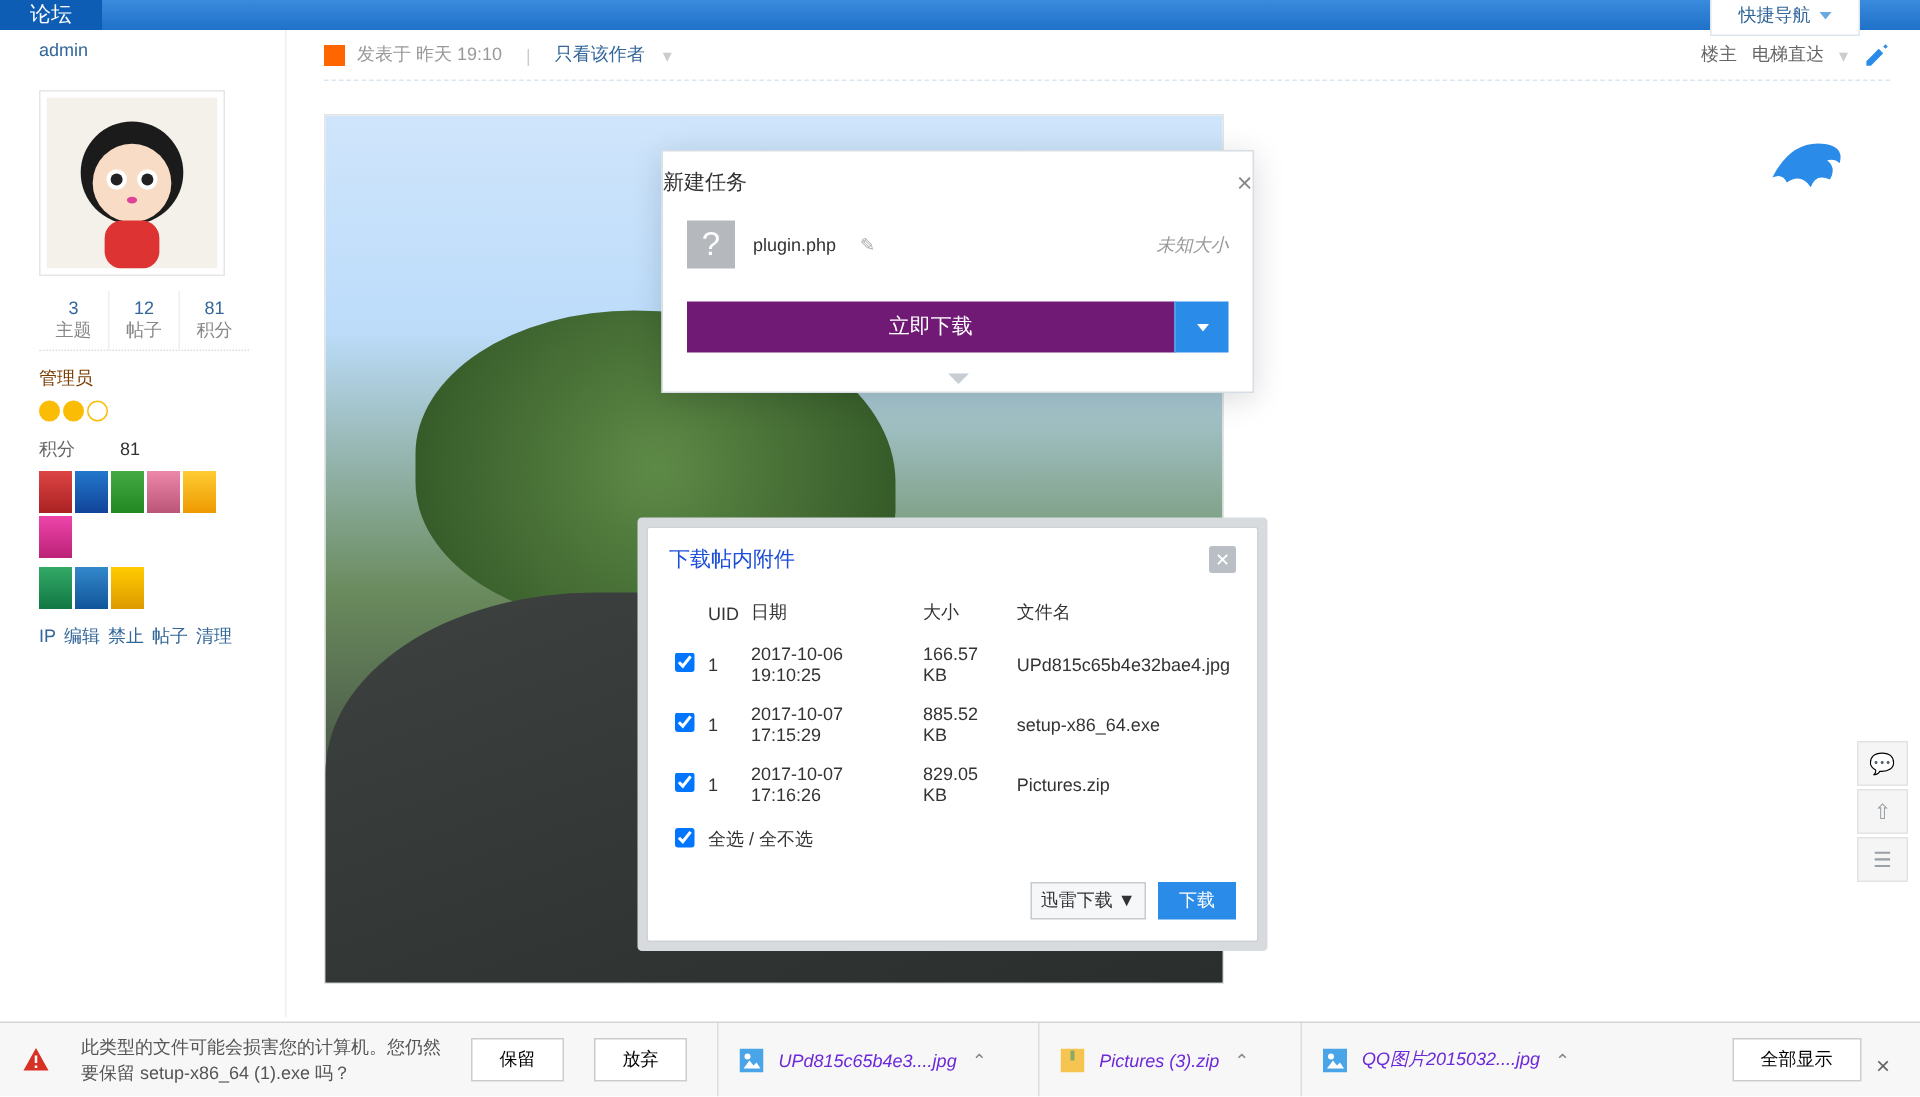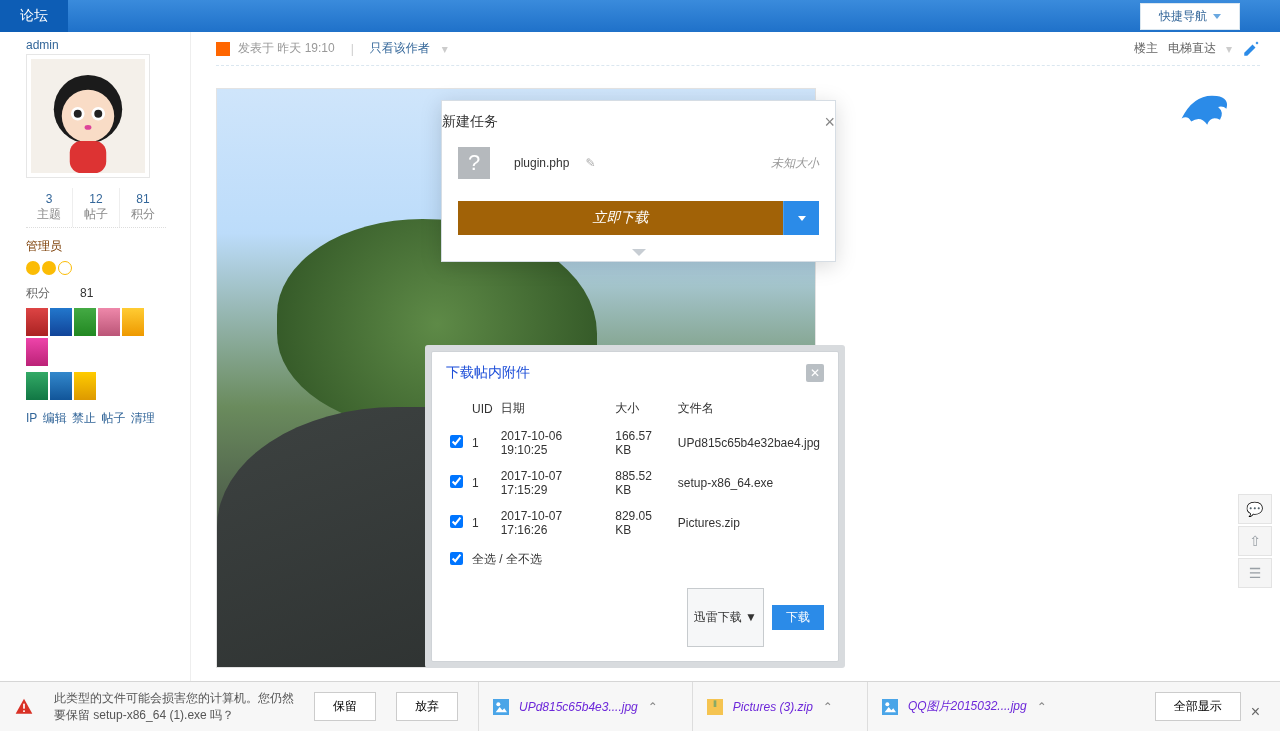--- a/index.html
+++ b/index.html
@@ -1,28 +1,28 @@
 <!DOCTYPE html>
 <html><head>
 <meta charset="utf-8">
 <style>
 * { margin:0; padding:0; box-sizing:border-box; font-family:"Microsoft YaHei",Arial,sans-serif; }
 body { background:#fff; font-size:12px; color:#333; width:1280px; height:731px; overflow:hidden; position:relative; }
 
 
-.topbar { height:32px; background:linear-gradient(#3a8bdc,#1f71c9); display:flex; align-items:center; justify-content:space-between; padding:0 10px 0 0; }
+.topbar { height:20px; background:linear-gradient(#3a8bdc,#1f71c9); display:flex; align-items:center; justify-content:space-between; padding:0 10px 0 0; }
 .topbar-left { display:flex; height:100%; }
 .forum-tab { background:#0d5db5; color:#fff; padding:0 20px; font-size:14px; display:flex; align-items:center; height:100%; }
 .quicknav { background:#fff; border:1px solid #dbe7f0; padding:4px 18px; color:#369; display:flex; align-items:center; gap:6px; font-size:12px; margin-right:30px; }
 .caret-down { width:0;height:0; border-left:4px solid transparent; border-right:4px solid transparent; border-top:5px solid #6aa8e0; }
 
 
 .page { display:flex; padding:0 20px; }
 .sidebar { width:170px; padding:6px 0 0 6px; }
-.username { color:#369; font-size:12px; margin-bottom:2px; display:block; }
+.username { color:#369; font-size:12px; margin-bottom:20px; display:block; }
 .avatar { width:124px; height:124px; border:1px solid #e6e6e6; padding:4px; display:block; }
 .avatar-svg { width:100%; height:100%; }
 .stats { display:flex; border-bottom:1px dotted #ddd; margin-top:10px; width:140px; }
 .stat { flex:1; text-align:center; padding:4px 0; border-right:1px solid #eee; }
 .stat:last-child{border-right:none;}
 .stat .num { color:#369; display:block; }
 .stat .lab { color:#888; }
 .role { margin-top:10px; color:#7a3b00; }
 .badges, .medals { margin-top:6px; display:flex; gap:2px; flex-wrap:wrap; width:140px; }
 .badge { width:14px;height:14px;border-radius:50%; }
@@ -46,50 +46,50 @@
 
 .bird-logo { position:absolute; right:44px; top:80px; width:64px; height:64px; }
 
 
 .dialog { position:absolute; left:441px; top:100px; width:395px; background:#fff; border:1px solid #d6dde4; box-shadow:0 4px 20px rgba(0,0,0,.15); }
 .dlg-title { display:flex; justify-content:space-between; align-items:center; padding:12px 0; font-size:14px; color:#333; }
 .close-x { color:#888; font-size:18px; cursor:pointer; line-height:1; }
 .dlg-body { padding:0 16px 12px; }
 .file-row { display:flex; align-items:center; gap:12px; padding:4px 0 12px; }
 .file-icon { width:32px;height:32px; background:#b5b9bd; color:#fff; font-size:22px; display:flex; align-items:center; justify-content:center; }
-.file-name { color:#333;margin-left:12px; }
+.file-name { color:#333; }
 .edit-pencil { color:#aaa; margin-left:4px; }
 .file-size { margin-left:auto; color:#999; font-size:12px;font-style:italic; }
 .path-row { display:flex; border:1px solid #d6dde4; height:34px; }
 .path-row input { border:none; flex:1; padding:0 10px; font-size:12px; outline:none; }
 .path-right { display:flex; align-items:center; padding:0 8px; gap:8px; }
 .space-left { color:#2b8be8; font-size:12px; }
 .caret-blue { width:0;height:0; border-left:4px solid transparent; border-right:4px solid transparent; border-top:5px solid #2b8be8; }
 .folder-btn { width:30px; height:30px; background:#ffa830; border:1px solid #e89020; display:flex; align-items:center; justify-content:center; }
 .folder-btn svg { width:18px;height:18px; fill:#fff; }
 .dl-btn-row { margin-top:10px; display:flex; height:34px; }
-.dl-btn { flex:1; background:#a16207; color:#fff; font-size:14px; display:flex; align-items:center; justify-content:center; border:none; cursor:pointer;font-style:italic; }
+.dl-btn { flex:1; background:#701a75; color:#fff; font-size:14px; display:flex; align-items:center; justify-content:center; border:none; cursor:pointer; }
 .dl-btn-drop { width:36px; background:#2b8be8; border-left:1px solid #4aa0ee; display:flex; align-items:center; justify-content:center; cursor:pointer; }
 .dl-btn-drop .caret-down { border-top-color:#fff; }
 .dlg-notch { height:14px; display:flex; justify-content:center; }
 .notch-tri { width:0;height:0; border-left:7px solid transparent; border-right:7px solid transparent; border-top:7px solid #c7cdd3; margin-top:2px; }
 
 
 .atch-wrap { position:absolute; left:425px; top:345px; width:420px; background:#d8dbde; padding:6px; border-radius:3px; }
 .atch { background:#fff; border:1px solid #cfd3d7; border-radius:2px; padding:12px 14px 14px; }
 .atch-head { display:flex; justify-content:space-between; align-items:center; margin-bottom:12px; }
 .atch-title { font-size:14px; color:#1d4ed8; }
 .atch-close { width:18px;height:18px; background:#b9bfc4; color:#fff; font-size:12px; display:flex; align-items:center; justify-content:center; border-radius:2px; cursor:pointer; }
 .atch table { width:100%; border-collapse:collapse; font-size:12px; }
 .atch th { text-align:left; color:#333; font-weight:normal; padding:6px 4px; }
 .atch td { padding:6px 4px; color:#333; }
 .atch input[type=checkbox]{ margin:0; }
 .select-all-row td { padding-top:8px; color:#333; }
 .atch-footer { margin-top:14px; display:flex; justify-content:flex-end; gap:8px; align-items:center; }
-.method-select { border:1px solid #c7cbce; background:#f6f7f8; padding:20px 6px; font-size:12px; color:#333; }
+.method-select { border:1px solid #c7cbce; background:#f6f7f8; padding:3px 6px; font-size:12px; color:#333; }
 .dl-small { background:#2b8be8; color:#fff; border:none; padding:4px 14px; font-size:12px; cursor:pointer; }
 
 
 .side-tools { position:absolute; right:8px; top:494px; display:flex; flex-direction:column; gap:2px; }
 .side-tool { width:34px;height:30px; background:#f5f5f5; border:1px solid #e3e3e3; display:flex; align-items:center; justify-content:center; color:#9aa0a6; font-size:14px; cursor:pointer; }
 
 
 .bottombar { position:absolute; left:0; right:0; bottom:0; height:50px; border-top:1px solid #d6d6d6; background:#f7f7f7; display:flex; align-items:center; padding:0 14px; gap:20px; }
 .warn-icon { width:20px;height:20px; }
 .warn-text { font-size:12px; color:#555; line-height:1.35; max-width:240px; }

